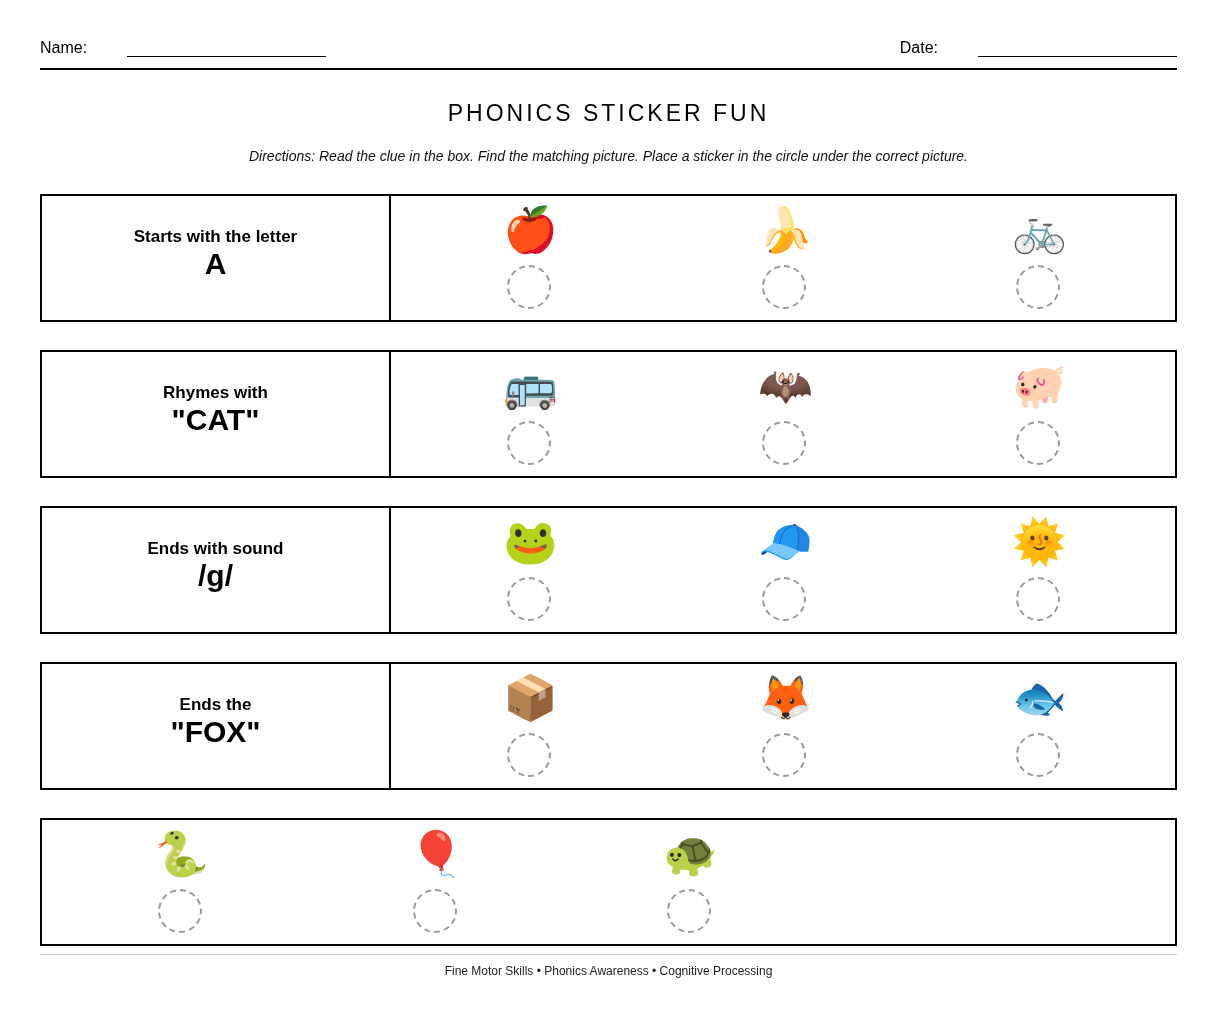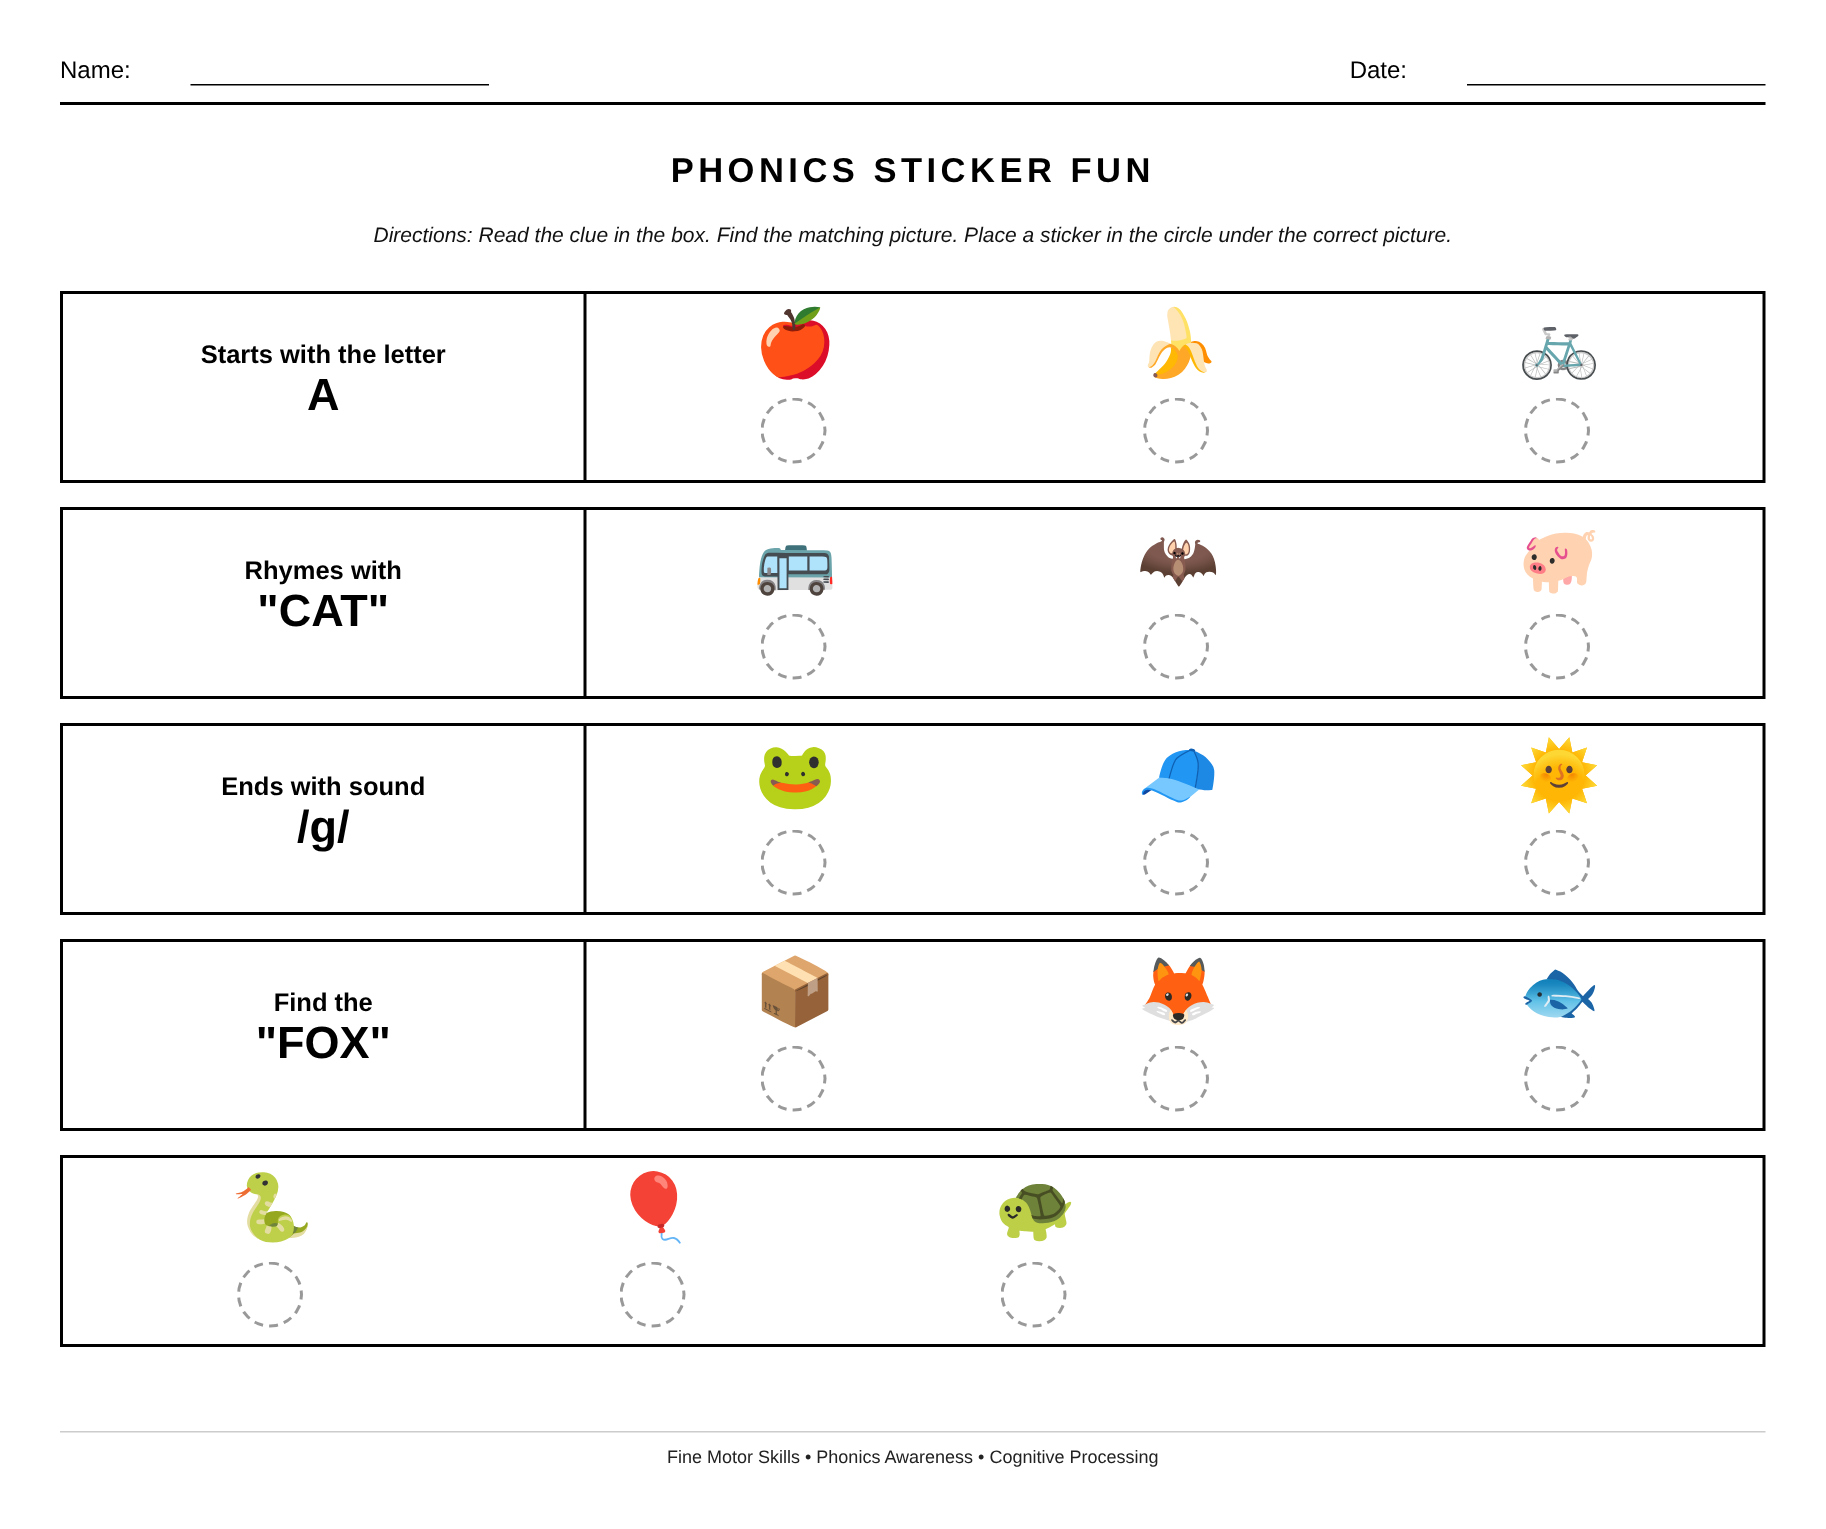--- a/index.html
+++ b/index.html
@@ -14,30 +14,30 @@
     }
     .field { position: absolute; top: 3px; font-size: 16px; display: flex; align-items: flex-end; gap: 35px; }
     .field .line { display: inline-block; border-bottom: 1px solid #000; height: 14px; margin-left: 5px; }
     .field.name { left: 0; }
     .field.name .line { width: 199px; }
     .field.date { right: 0; margin-left: 22px; }
     .field.date .line { width: 199px; }
 
     .title {
       position: absolute; left: 0; top: 100px; width: 1137px; text-align: center;
-      font-size: 23px; font-weight: bold; letter-spacing: 3px;
+      font-size: 23px; font-weight: normal; letter-spacing: 3px;
     }
     .directions {
       position: absolute; left: 0; top: 148px; width: 1137px; text-align: center;
       font-size: 14px; font-style: italic; color: #111;
     }
     .rows { position: absolute; left: 0; top: 194px; width: 1137px; }
     .row {
       position: relative; box-sizing: border-box; width: 1137px; height: 128px;
-      border: 2px solid #000; margin-bottom: 16px; display: flex;
+      border: 2px solid #000; margin-bottom: 28px; display: flex;
     }
     .clue {
       box-sizing: border-box; width: 349px; height: 100%; border-right: 2px solid #000;
       display: flex; flex-direction: column; align-items: center; justify-content: center;
       padding-bottom: 10px;
     }
     .clue .prompt { font-size: 17px; font-weight: bold; line-height: 20px; }
     .clue .target { font-size: 30px; font-weight: bold; line-height: 30px; margin-top: 2px; }
     .choices { position: relative; flex: 1; height: 100%; }
     .choice {
@@ -140,21 +140,21 @@
         </div>
         <div class="choice" style="left:607px">
           <div class="pic">🌞</div>
           <div class="sticker"></div>
         </div>
       </div>
     </div>
 
     <div class="row">
       <div class="clue">
-        <div class="prompt">Find the</div>
+        <div class="prompt">Ends the</div>
         <div class="target">"FOX"</div>
       </div>
       <div class="choices">
         <div class="choice" style="left:98px">
           <div class="pic">📦</div>
           <div class="sticker"></div>
         </div>
         <div class="choice" style="left:353px">
           <div class="pic">🦊</div>
           <div class="sticker"></div>

